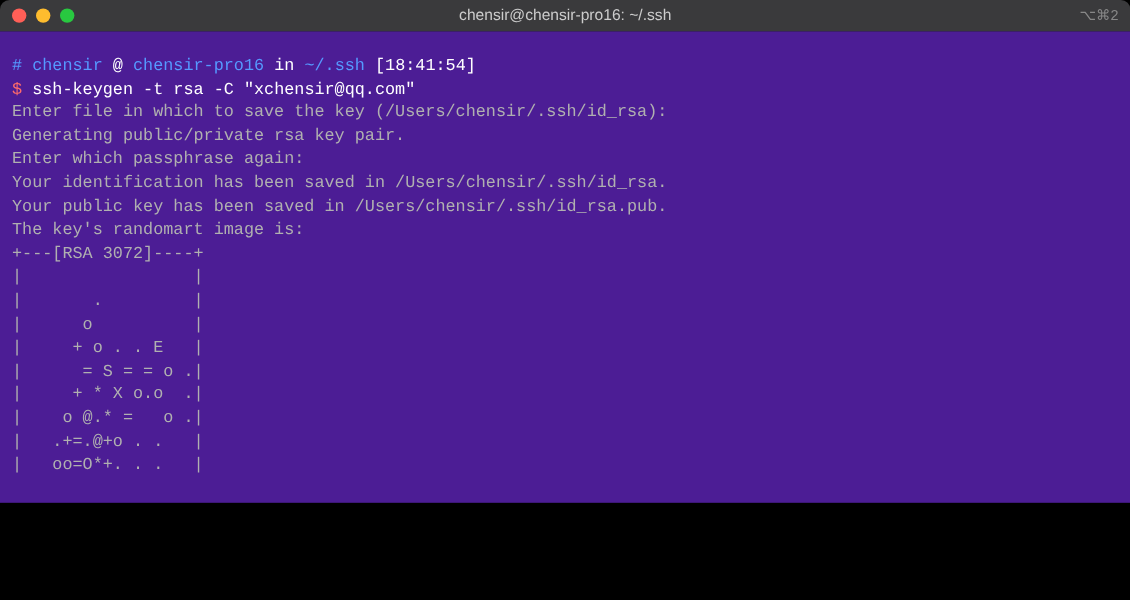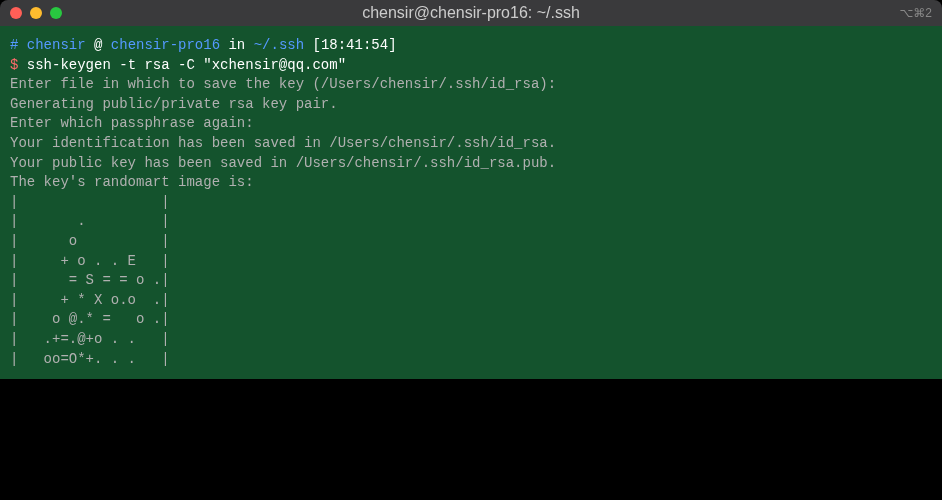--- a/index.html
+++ b/index.html
@@ -36,33 +36,33 @@
       border-radius: 50%;
     }
     .light.red { background: #ff5f57; }
     .light.yellow { background: #febc2e; }
     .light.green { background: #28c840; }
     .title {
       position: absolute;
       left: 50%;
       transform: translateX(-50%);
       color: #cccccc;
-      font-size: 16px;
+      font-size: 13px;
       font-family: -apple-system, 'Helvetica Neue', sans-serif;
     }
     .right-controls {
       position: absolute;
       right: 10px;
       color: #888;
       font-size: 12px;
       font-family: -apple-system, sans-serif;
     }
     .terminal {
-      padding: 10px 10px;
-      background: #14532d;
+      padding: 20px 10px;
+      background: #4c1d95;
     }
     .line {
       white-space: pre;
       font-family: 'Menlo', 'Monaco', 'Courier New', monospace;
     }
     .blue { color: #5599ff; }
     .white { color: #ffffff; }
     .gray { color: #b0b0b0; }
     .red { color: #ff6b6b; }
   </style>
@@ -81,20 +81,21 @@
 
 <div class="terminal">
   <div class="line"><span class="blue">#</span><span> </span><span class="blue">chensir</span><span> </span><span class="white">@</span><span> </span><span class="blue">chensir-pro16</span><span> </span><span class="white">in</span><span> </span><span class="blue">~/.ssh</span><span> </span><span class="white">[18:41:54]</span></div>
   <div class="line"><span class="red">$</span><span> </span><span class="white">ssh-keygen -t rsa -C "xchensir@qq.com"</span></div>
   <div class="line gray">Enter file in which to save the key (/Users/chensir/.ssh/id_rsa):</div>
   <div class="line gray">Generating public/private rsa key pair.</div>
   <div class="line gray">Enter which passphrase again:</div>
   <div class="line gray">Your identification has been saved in /Users/chensir/.ssh/id_rsa.</div>
   <div class="line gray">Your public key has been saved in /Users/chensir/.ssh/id_rsa.pub.</div>
   <div class="line gray">The key's randomart image is:</div>
+  <div class="line gray">+---[RSA 3072]----+</div>
   <div class="line gray">|                 |</div>
   <div class="line gray">|       .         |</div>
   <div class="line gray">|      o          |</div>
   <div class="line gray">|     + o . . E   |</div>
   <div class="line gray">|      = S = = o .|</div>
   <div class="line gray">|     + * X o.o  .|</div>
   <div class="line gray">|    o @.* =   o .|</div>
   <div class="line gray">|   .+=.@+o . .   |</div>
   <div class="line gray">|   oo=O*+. . .   |</div>
 </div>

